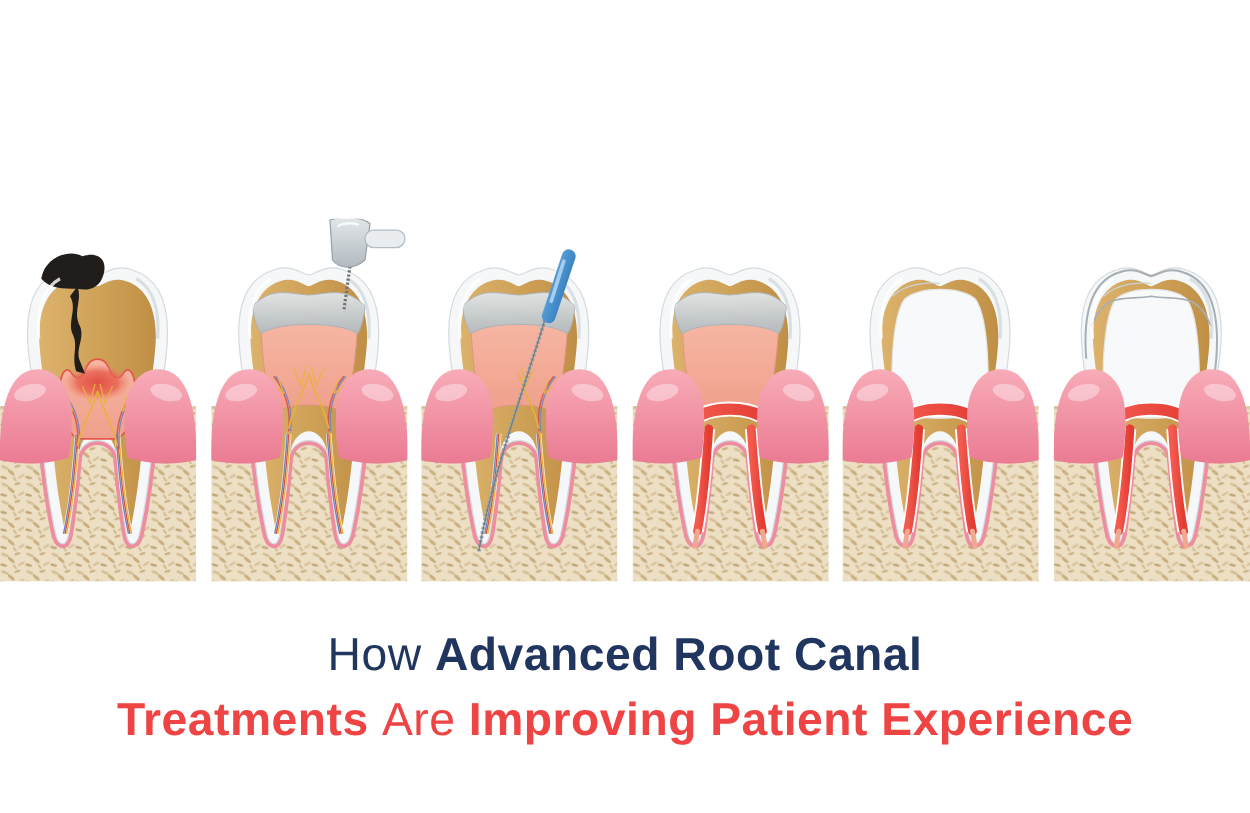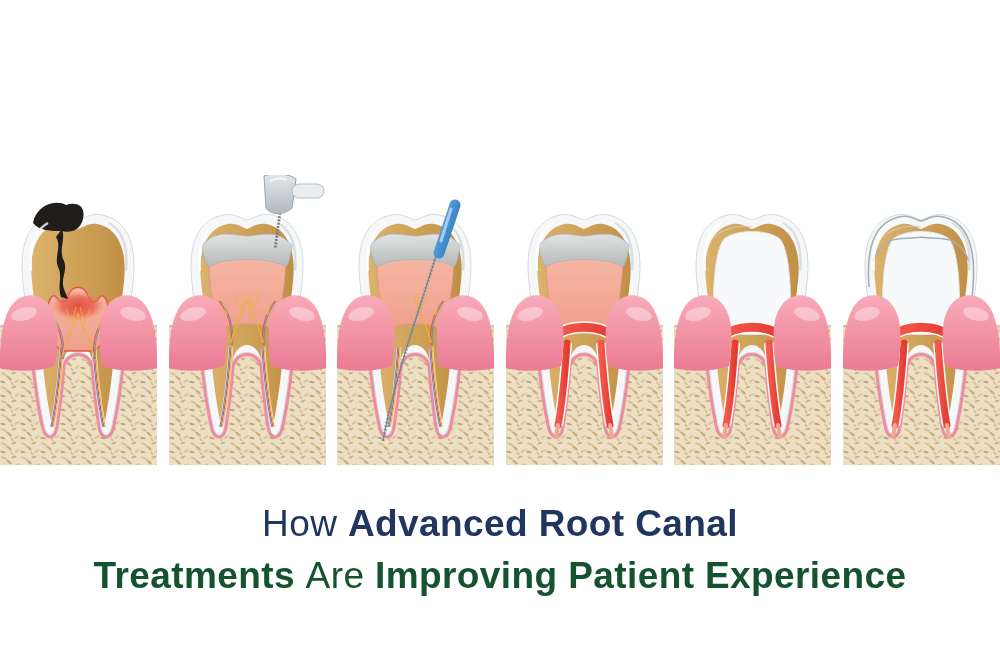--- a/index.html
+++ b/index.html
@@ -306,15 +306,15 @@
             <path d="M0,193 C-1,152 7,125 25,121 C43,117 55,132 57,152 C58,166 57,180 55,191 C37,197 15,197 0,193 Z" fill="url(#gumG)"></path>
             <path d="M0,193 C-1,152 7,125 25,121 C43,117 55,132 57,152 C58,166 57,180 55,191 C37,197 15,197 0,193 Z" transform="translate(157,0) scale(-1,1)" fill="url(#gumG)"></path>
             <ellipse cx="24" cy="139" rx="13" ry="6.5" fill="#ffffff" opacity=".38" transform="rotate(-14 24 139)"></ellipse>
             <ellipse cx="133" cy="139" rx="13" ry="6.5" fill="#ffffff" opacity=".38" transform="rotate(14 133 139)"></ellipse>
           </g>
         </svg>
       </figure>
     </div>
   <header class="title">
     <div class="line" style="color: rgb(33, 54, 95);"><span class="r">How </span><span class="b">Advanced Root Canal</span></div>
-    <div class="line" style="color: #14532d;"><span class="b">Treatments </span><span class="r">Are </span><span class="b">Improving Patient Experience</span></div>
+    <div class="line" style="color: #ef4444;"><span class="b">Treatments </span><span class="r">Are </span><span class="b">Improving Patient Experience</span></div>
   </header>
 </div>
 
 </body></html>

